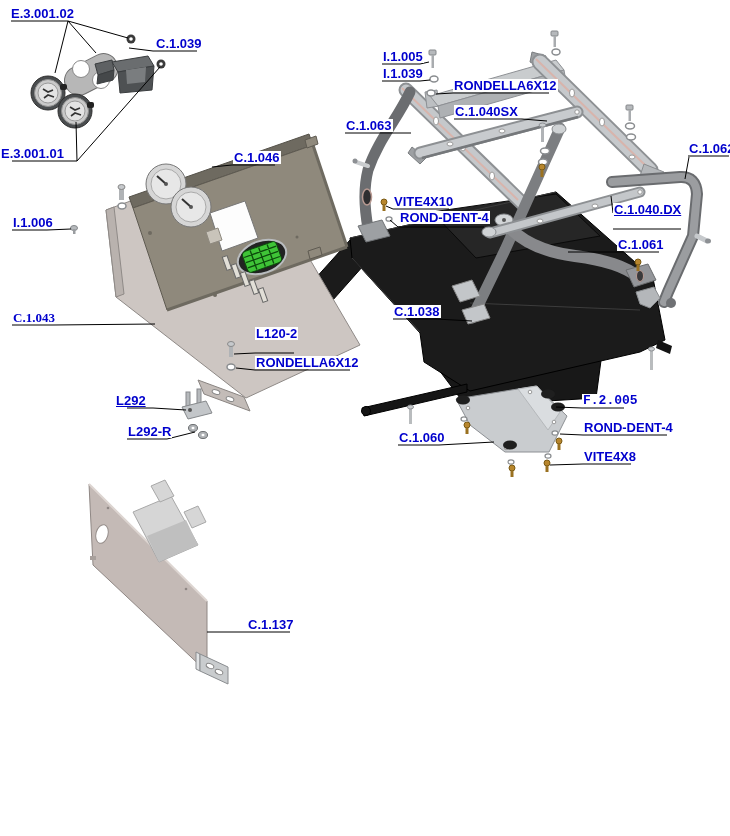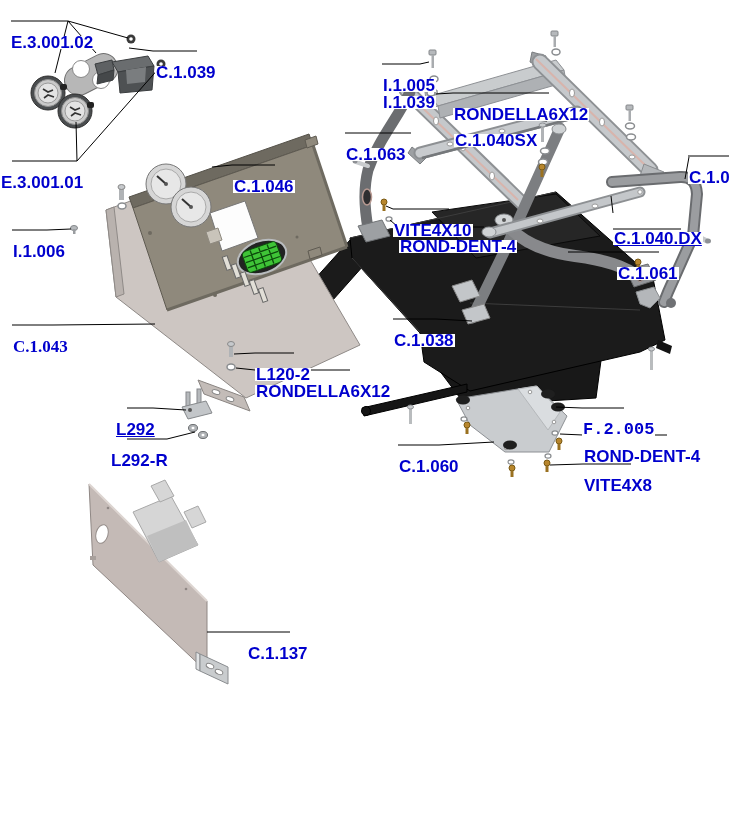--- a/index.html
+++ b/index.html
@@ -1,21 +1,21 @@
 <!DOCTYPE html>
 <html><head>
 <meta charset="utf-8">
 <style>
   html,body{margin:0;padding:0;background:#fff;}
   #stage{position:relative;width:730px;height:836px;background:#fff;overflow:hidden;
          font-family:"Liberation Sans",sans-serif;}
   #art{position:absolute;left:0;top:0;}
   #label-layer{position:absolute;left:0;top:0;width:730px;height:836px;}
-  .part-label{position:absolute;font-weight:bold;font-size:17px;line-height:13px;
-              color:#0000CD;background:#fff;white-space:nowrap;padding:0 1px;cursor:pointer;margin-top:29px;}
+  .part-label{position:absolute;font-weight:bold;font-size:13px;line-height:13px;
+              color:#0000CD;background:#fff;white-space:nowrap;padding:0 1px;cursor:pointer;}
   #leader-layer line{stroke:#000;stroke-width:1;}
 </style>
 </head>
 <body>
 
 <div id="stage">
 
 <svg id="art" width="730" height="836" viewBox="0 0 730 836">
 
   <g>
@@ -404,24 +404,24 @@
       </g>
 </svg>
 
 <div id="label-layer">
       <span class="part-label" style="left: 10px; top: 7px;">E.3.001.02</span>
       <span class="part-label" style="left: 155px; top: 37px;">C.1.039</span>
       <span class="part-label" style="left: 0; top: 147px;">E.3.001.01</span>
       <span class="part-label" style="left: 12px; top: 216px;">I.1.006</span>
       <span class="part-label" style="left: 233px; top: 151px;">C.1.046</span>
       <span class="part-label" style="left: 12px; top: 311px; font-family: Liberation Serif, serif;">C.1.043</span>
-      <span class="part-label" style="left: 255px; top: 339px; text-align: center;">L120-2</span>
+      <span class="part-label" style="left: 255px; top: 327px; text-align: center;">L120-2</span>
       <span class="part-label" style="left: 255px; top: 356px;">RONDELLA6X12</span>
       <span class="part-label" style="left: 115px; top: 394px; text-decoration: underline;">L292</span>
-      <span class="part-label" style="left: 110px; top: 425px;">L292-R</span>
+      <span class="part-label" style="left: 127px; top: 425px;">L292-R</span>
       <span class="part-label" style="left: 382px; top: 50px;">I.1.005</span>
       <span class="part-label" style="left: 382px; top: 67px;">I.1.039</span>
       <span class="part-label" style="left: 453px; top: 79px;">RONDELLA6X12</span>
       <span class="part-label" style="left: 345px; top: 119px; text-align: center;">C.1.063</span>
       <span class="part-label" style="left: 454px; top: 105px;">C.1.040SX</span>
       <span class="part-label" style="left: 688px; top: 142px;">C.1.062</span>
       <span class="part-label" style="left: 393px; top: 195px;">VITE4X10</span>
       <span class="part-label" style="left: 399px; top: 211px;">ROND-DENT-4</span>
       <span class="part-label" style="left: 613px; top: 203px; text-decoration: underline;">C.1.040.DX</span>
       <span class="part-label" style="left: 617px; top: 238px;">C.1.061</span>

